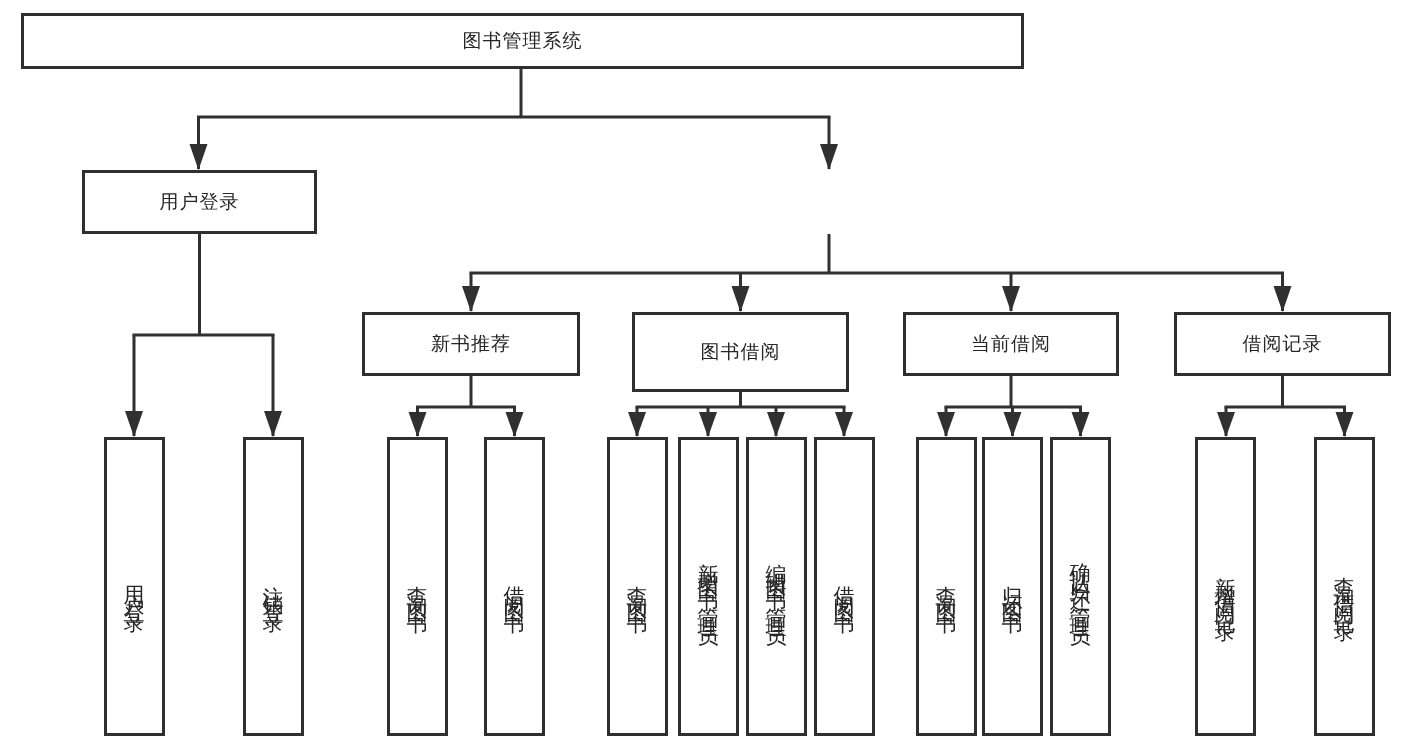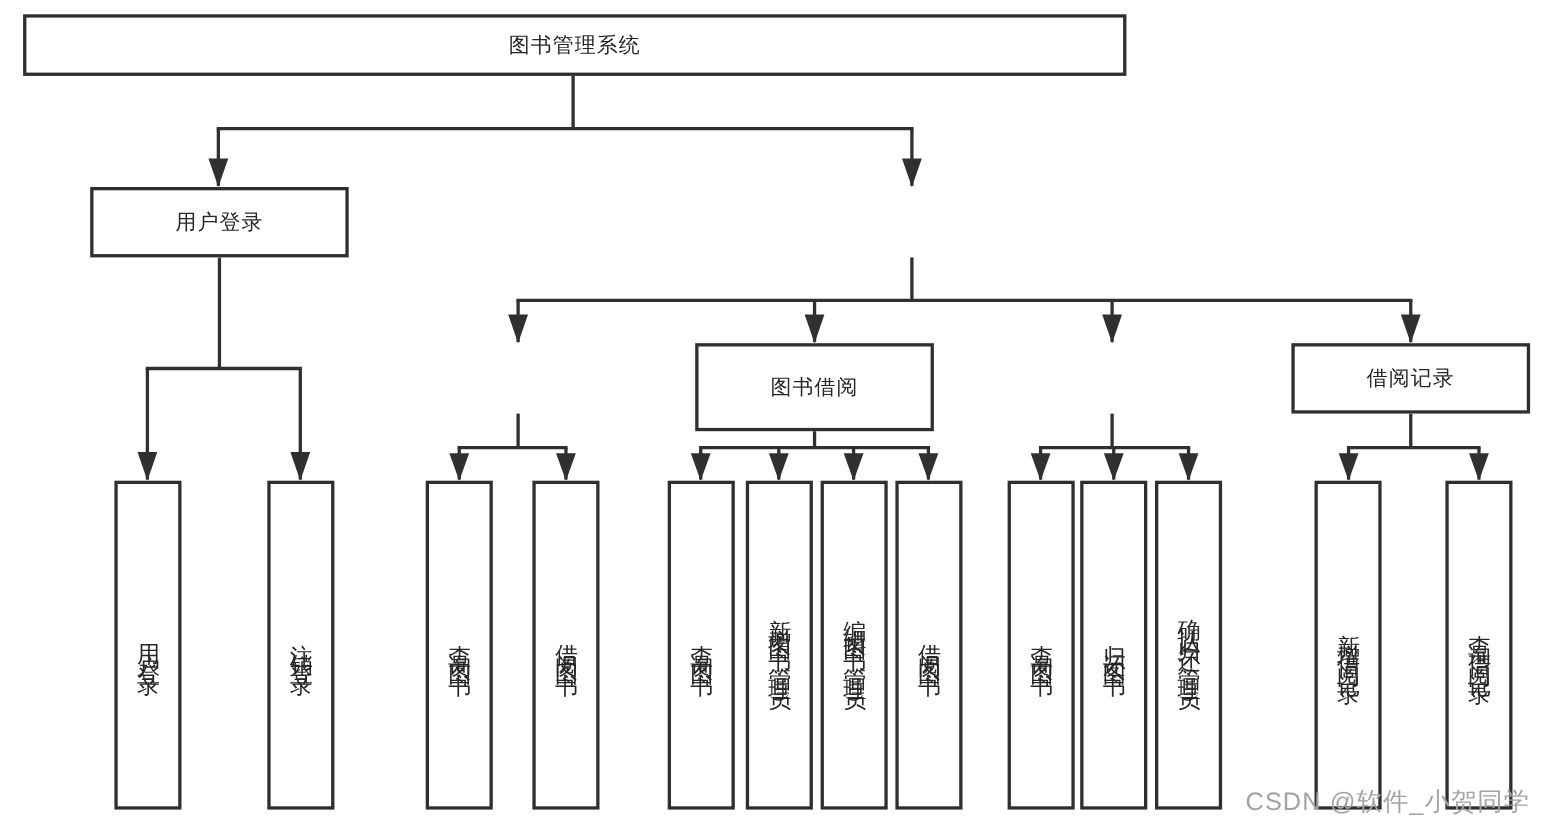--- a/index.html
+++ b/index.html
@@ -118,22 +118,28 @@
   </svg>
 
   <div class="hbox" style="left:21px; top:13px; width:1003px; height:56px;align-items:center;">
     <span>图书管理系统</span>
   </div>
 
   <div class="hbox" style="left:82px; top:170px; width:235px; height:64px;">
     <span>用户登录</span>
   </div>
 
+  <div class="hbox" style="left:362px; top:312px; width:218px; height:64px;">
+    <span>新书推荐</span>
+  </div>
   <div class="hbox" style="left:632px; top:312px; width:217px; height:80px;">
     <span>图书借阅</span>
+  </div>
+  <div class="hbox" style="left:903px; top:312px; width:216px; height:64px;">
+    <span>当前借阅</span>
   </div>
   <div class="hbox" style="left:1174px; top:312px; width:217px; height:64px;">
     <span>借阅记录</span>
   </div>
 
   <div class="vbox" style="left:104px; top:437px; width:61px; height:299px;">
     <span class="vtext">用户登录</span>
   </div>
   <div class="vbox" style="left:243px; top:437px; width:61px; height:299px;">
     <span class="vtext">注销登录</span>
@@ -169,15 +175,14 @@
     <span class="vtext">确认归还（管理员）</span>
   </div>
 
   <div class="vbox" style="left:1195px; top:437px; width:61px; height:299px;">
     <span class="vtext">新增借阅记录</span>
   </div>
   <div class="vbox" style="left:1314px; top:437px; width:61px; height:299px;">
     <span class="vtext">查询借阅记录</span>
   </div>
 
-  <div class="watermark">CSDN @软件_小贺同学</div>
 
 </div>
 
 </body></html>

